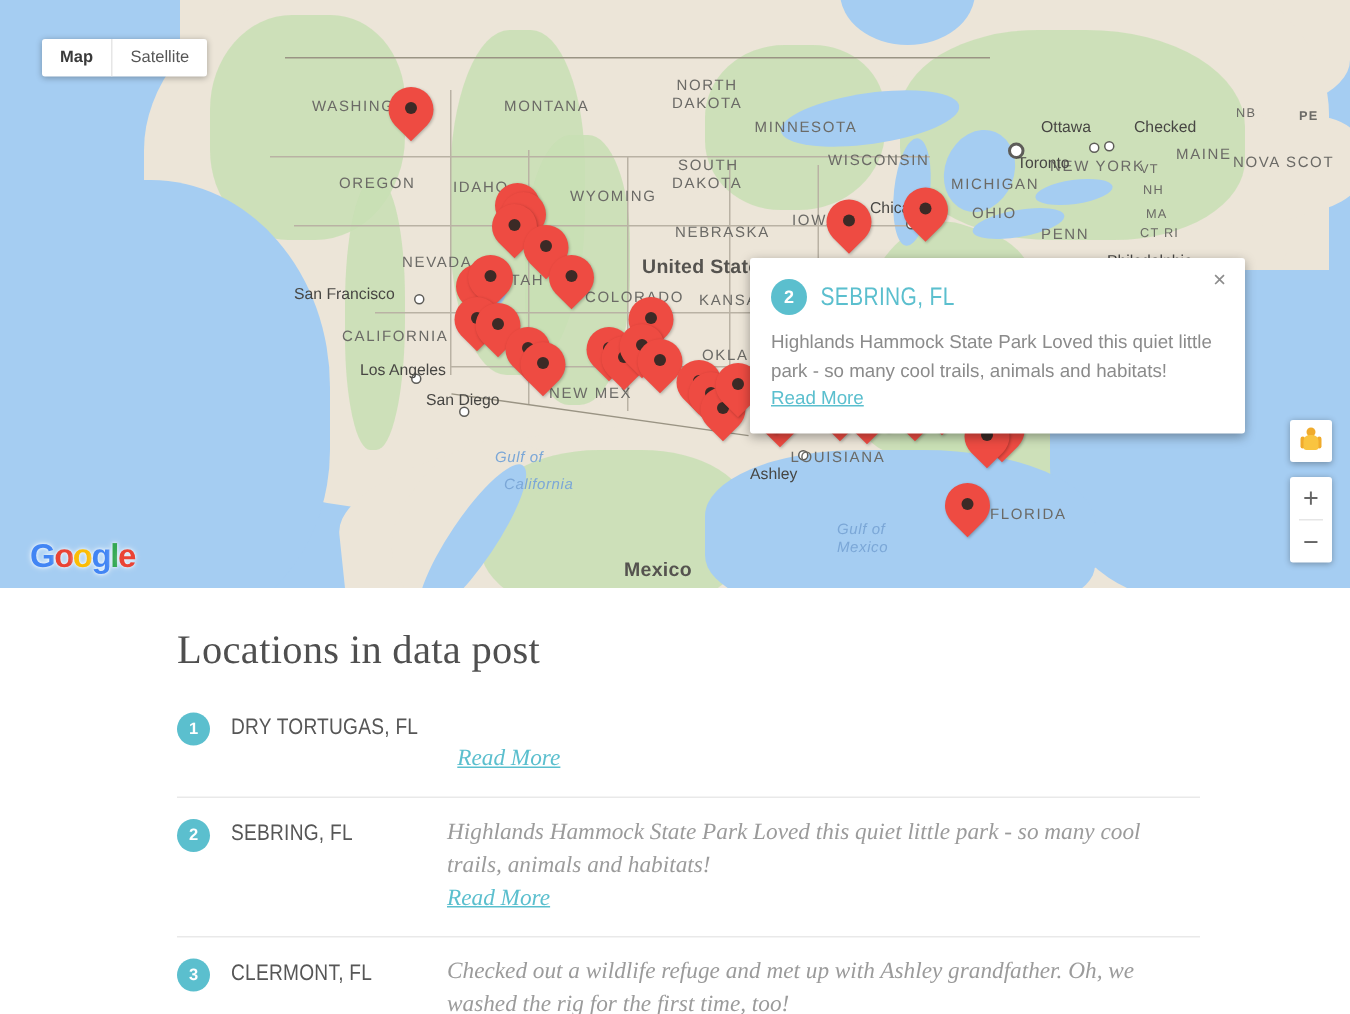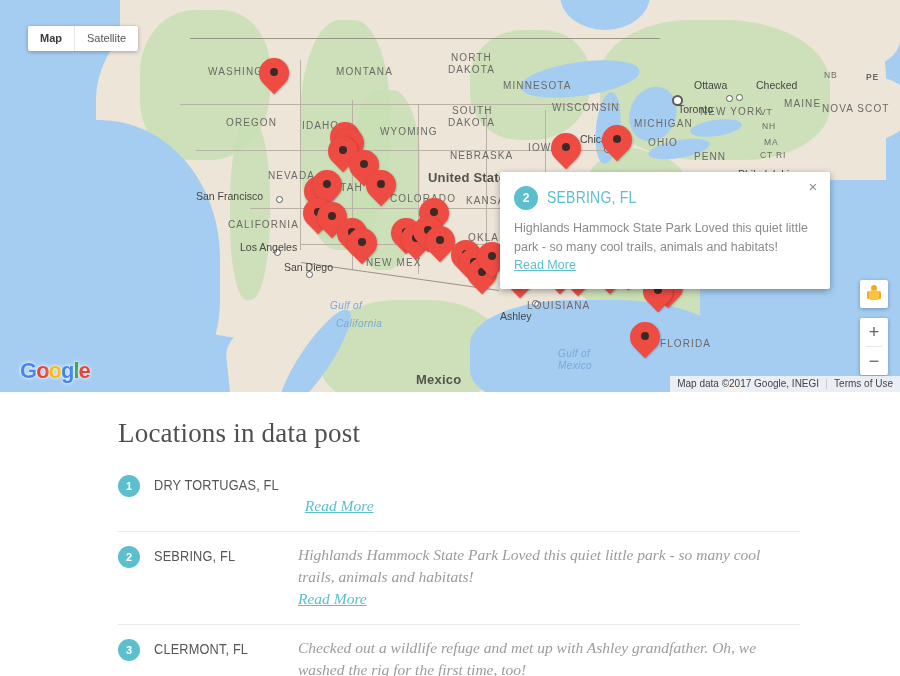--- a/index.html
+++ b/index.html
@@ -617,25 +617,20 @@
     <div class="zoom-ctl">
       <button>+</button>
       <div class="zsep"></div>
       <button>−</button>
     </div>
 
     <div class="g-logo">
       <span>G</span><span>o</span><span>o</span><span>g</span><span>l</span><span>e</span>
     </div>
 
-    <div class="attrib">
-      <div>Map data ©2017 Google, INEGI</div>
-      <div class="att-sep"></div>
-      <div>Terms of Use</div>
-    </div>
 
     <div class="infowin">
       <div class="iw-close">×</div>
       <div class="iw-head">
         <div class="iw-badge">2</div>
         <div class="iw-title">SEBRING, FL</div>
       </div>
       <div class="iw-body">
         <span>Highlands Hammock State Park Loved this quiet little park - so many cool trails, animals and habitats!</span>
         <br>

